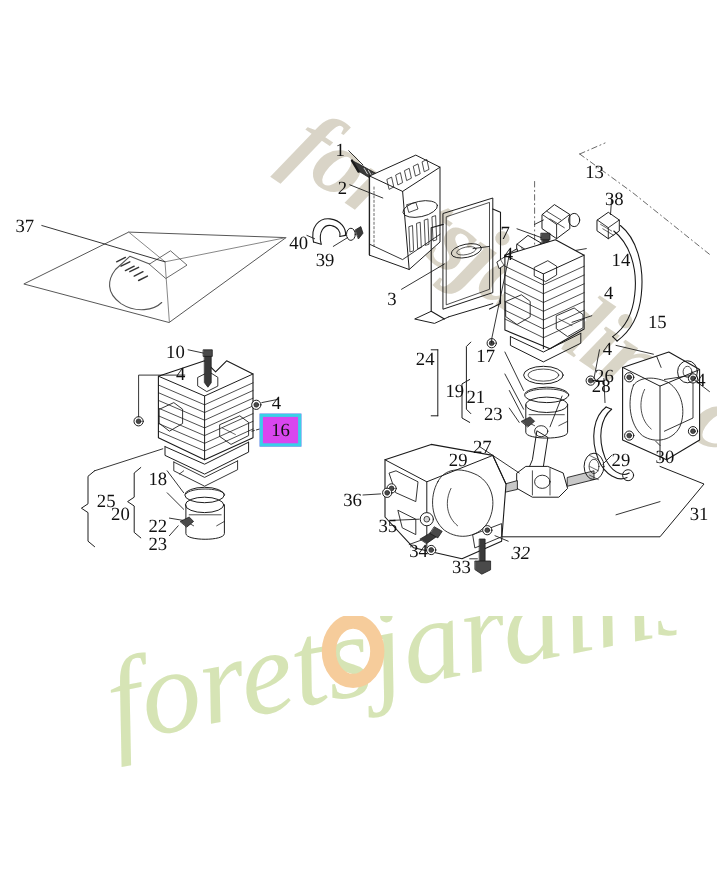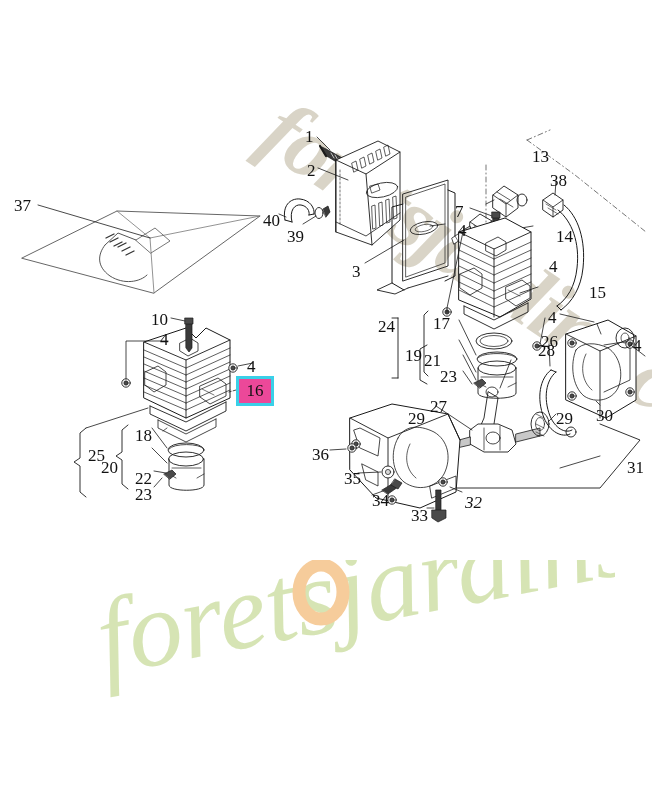--- a/index.html
+++ b/index.html
@@ -417,21 +417,21 @@
     </g>
   </svg>
 
   <svg class="wm" id="wm-bottom" viewBox="0 0 520 160">
     <g opacity="0.85">
       <text x="10" y="115" transform="rotate(-11 10 115)" font-family="Liberation Serif, serif" font-size="108" font-style="italic" fill="#cfe0a8">foretsjardins</text>
       <ellipse cx="226" cy="32" rx="22" ry="27" fill="none" stroke="#f5c48a" stroke-width="13"></ellipse>
     </g>
   </svg>
 
-  <div id="highlight-16" style="left: 236px; top: 376px; width: 38px; height: 30px; background: #ec4899; border: 3px solid rgb(58, 208, 232);">16</div>
+  <div id="highlight-16" style="left: 236px; top: 376px; width: 38px; height: 30px; background: #d946ef; border: 3px solid rgb(58, 208, 232);">16</div>
 
   <div id="callout-layer">
       <div class="callout" style="left: 14px; top: 197px;">37</div>
       <div class="callout" style="left: 305px; top: 128px;">1</div>
       <div class="callout" style="left: 307px; top: 162px;">2</div>
       <div class="callout" style="left: 263px; top: 212px;">40</div>
       <div class="callout" style="left: 287px; top: 228px;">39</div>
       <div class="callout" style="left: 352px; top: 263px;">3</div>
       <div class="callout" style="left: 532px; top: 148px;">13</div>
       <div class="callout" style="left: 550px; top: 172px;">38</div>

